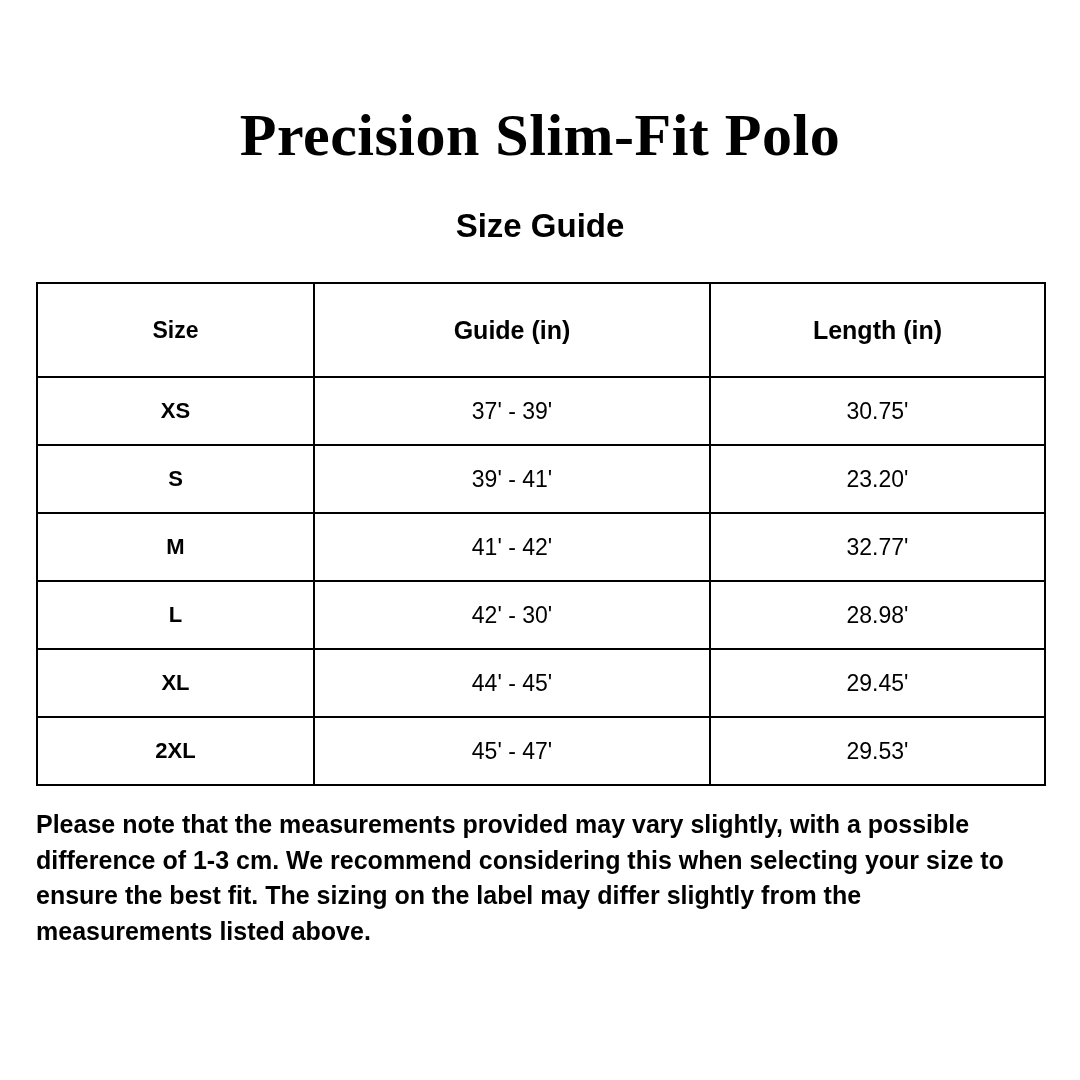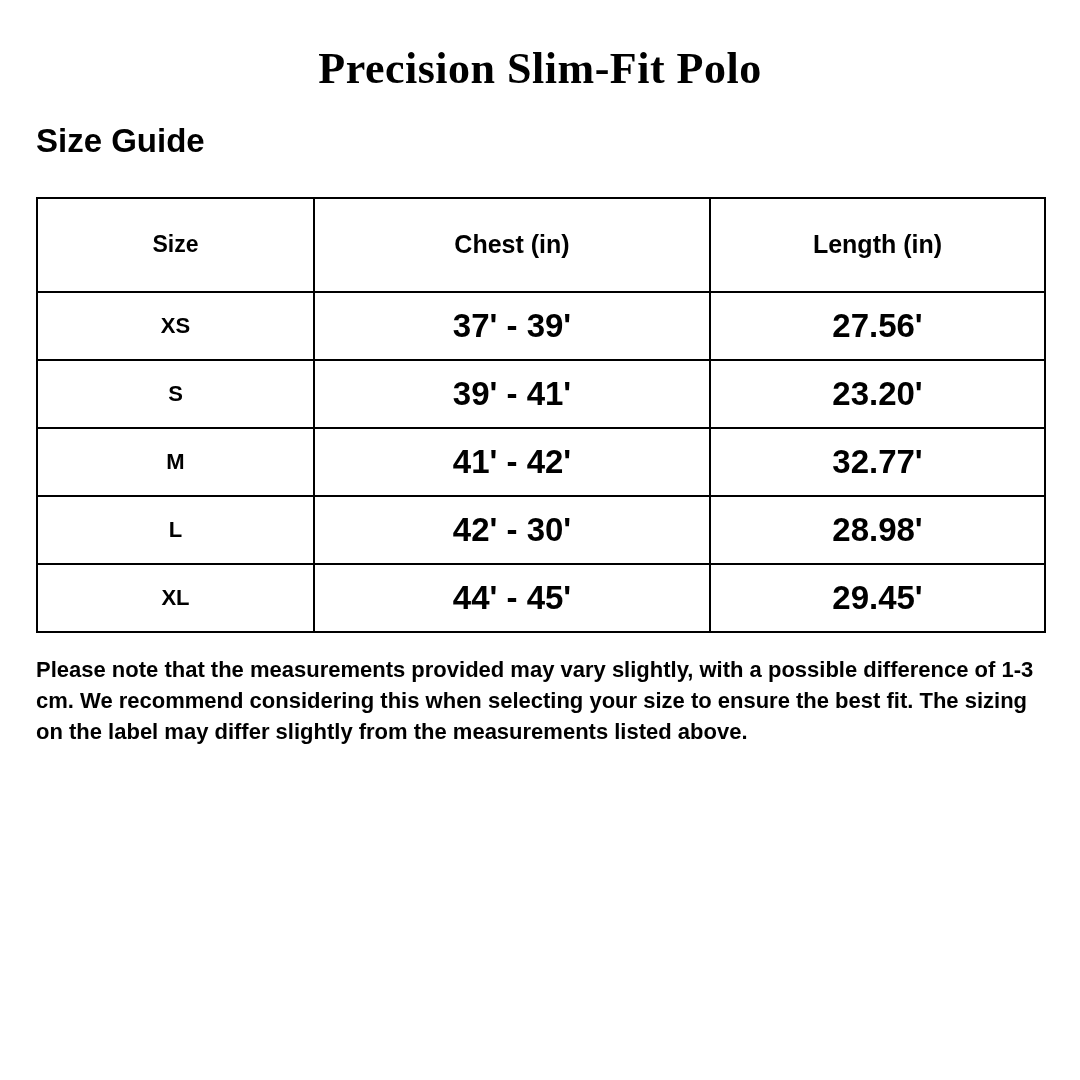--- a/index.html
+++ b/index.html
@@ -17,31 +17,31 @@
   .page {
     position: relative;
     width: 1080px;
     height: 1080px;
     box-sizing: border-box;
     padding: 0 36px;
   }
   .title {
     font-family: "Liberation Serif", serif;
     font-weight: bold;
-    font-size: 44px;
+    font-size: 60px;
     line-height: 1.05;
     text-align: center;
-    margin-top: 46px;
+    margin-top: 104px;
     letter-spacing: 0.5px;
   }
   .subtitle {
     font-family: "Liberation Sans", sans-serif;
     font-weight: bold;
     font-size: 33px;
-    text-align: left;
+    text-align: center;
     margin-top: 28px;
   }
   table.size-table {
     width: 1008px;
     margin: 37px 0 18px 0;
     border-collapse: collapse;
     table-layout: fixed;
   }
   table.size-table th,
   table.size-table td {
@@ -61,27 +61,27 @@
     height: 92px;
   }
   table.size-table thead th.size-head {
     font-size: 23px;
   }
   table.size-table td.size-cell {
     font-weight: bold;
     font-size: 22px;
   }
   table.size-table td.meas-cell {
-    font-weight: bold;
-    font-size: 33px;
+    font-weight: normal;
+    font-size: 23px;
   }
   .note {
     width: 1008px;
     margin-top: 21px;
-    font-size: 22px;
+    font-size: 25px;
     font-weight: bold;
     line-height: 1.42;
     text-align: left;
   }
 </style>
 </head>
 <body>
 
 <div class="page">
 
@@ -90,29 +90,29 @@
 
   <table class="size-table">
     <colgroup>
       <col class="c-size">
       <col class="c-chest">
       <col class="c-length">
     </colgroup>
     <thead>
       <tr>
         <th class="size-head">Size</th>
-        <th>Chest (in)</th>
+        <th>Guide (in)</th>
         <th>Length (in)</th>
       </tr>
     </thead>
     <tbody>
       <tr>
         <td class="size-cell">XS</td>
         <td class="meas-cell">37' - 39'</td>
-        <td class="meas-cell">27.56'</td>
+        <td class="meas-cell">30.75'</td>
       </tr>
       <tr>
         <td class="size-cell">S</td>
         <td class="meas-cell">39' - 41'</td>
         <td class="meas-cell">23.20'</td>
       </tr>
       <tr>
         <td class="size-cell">M</td>
         <td class="meas-cell">41' - 42'</td>
         <td class="meas-cell">32.77'</td>
@@ -120,18 +120,23 @@
       <tr>
         <td class="size-cell">L</td>
         <td class="meas-cell">42' - 30'</td>
         <td class="meas-cell">28.98'</td>
       </tr>
       <tr>
         <td class="size-cell">XL</td>
         <td class="meas-cell">44' - 45'</td>
         <td class="meas-cell">29.45'</td>
       </tr>
+      <tr>
+        <td class="size-cell">2XL</td>
+        <td class="meas-cell">45' - 47'</td>
+        <td class="meas-cell">29.53'</td>
+      </tr>
     </tbody>
   </table>
 
   <p class="note">Please note that the measurements provided may vary slightly, with a possible difference of 1-3 cm. We recommend considering this when selecting your size to ensure the best fit. The sizing on the label may differ slightly from the measurements listed above.</p>
 
 </div>
 
 </body></html>

